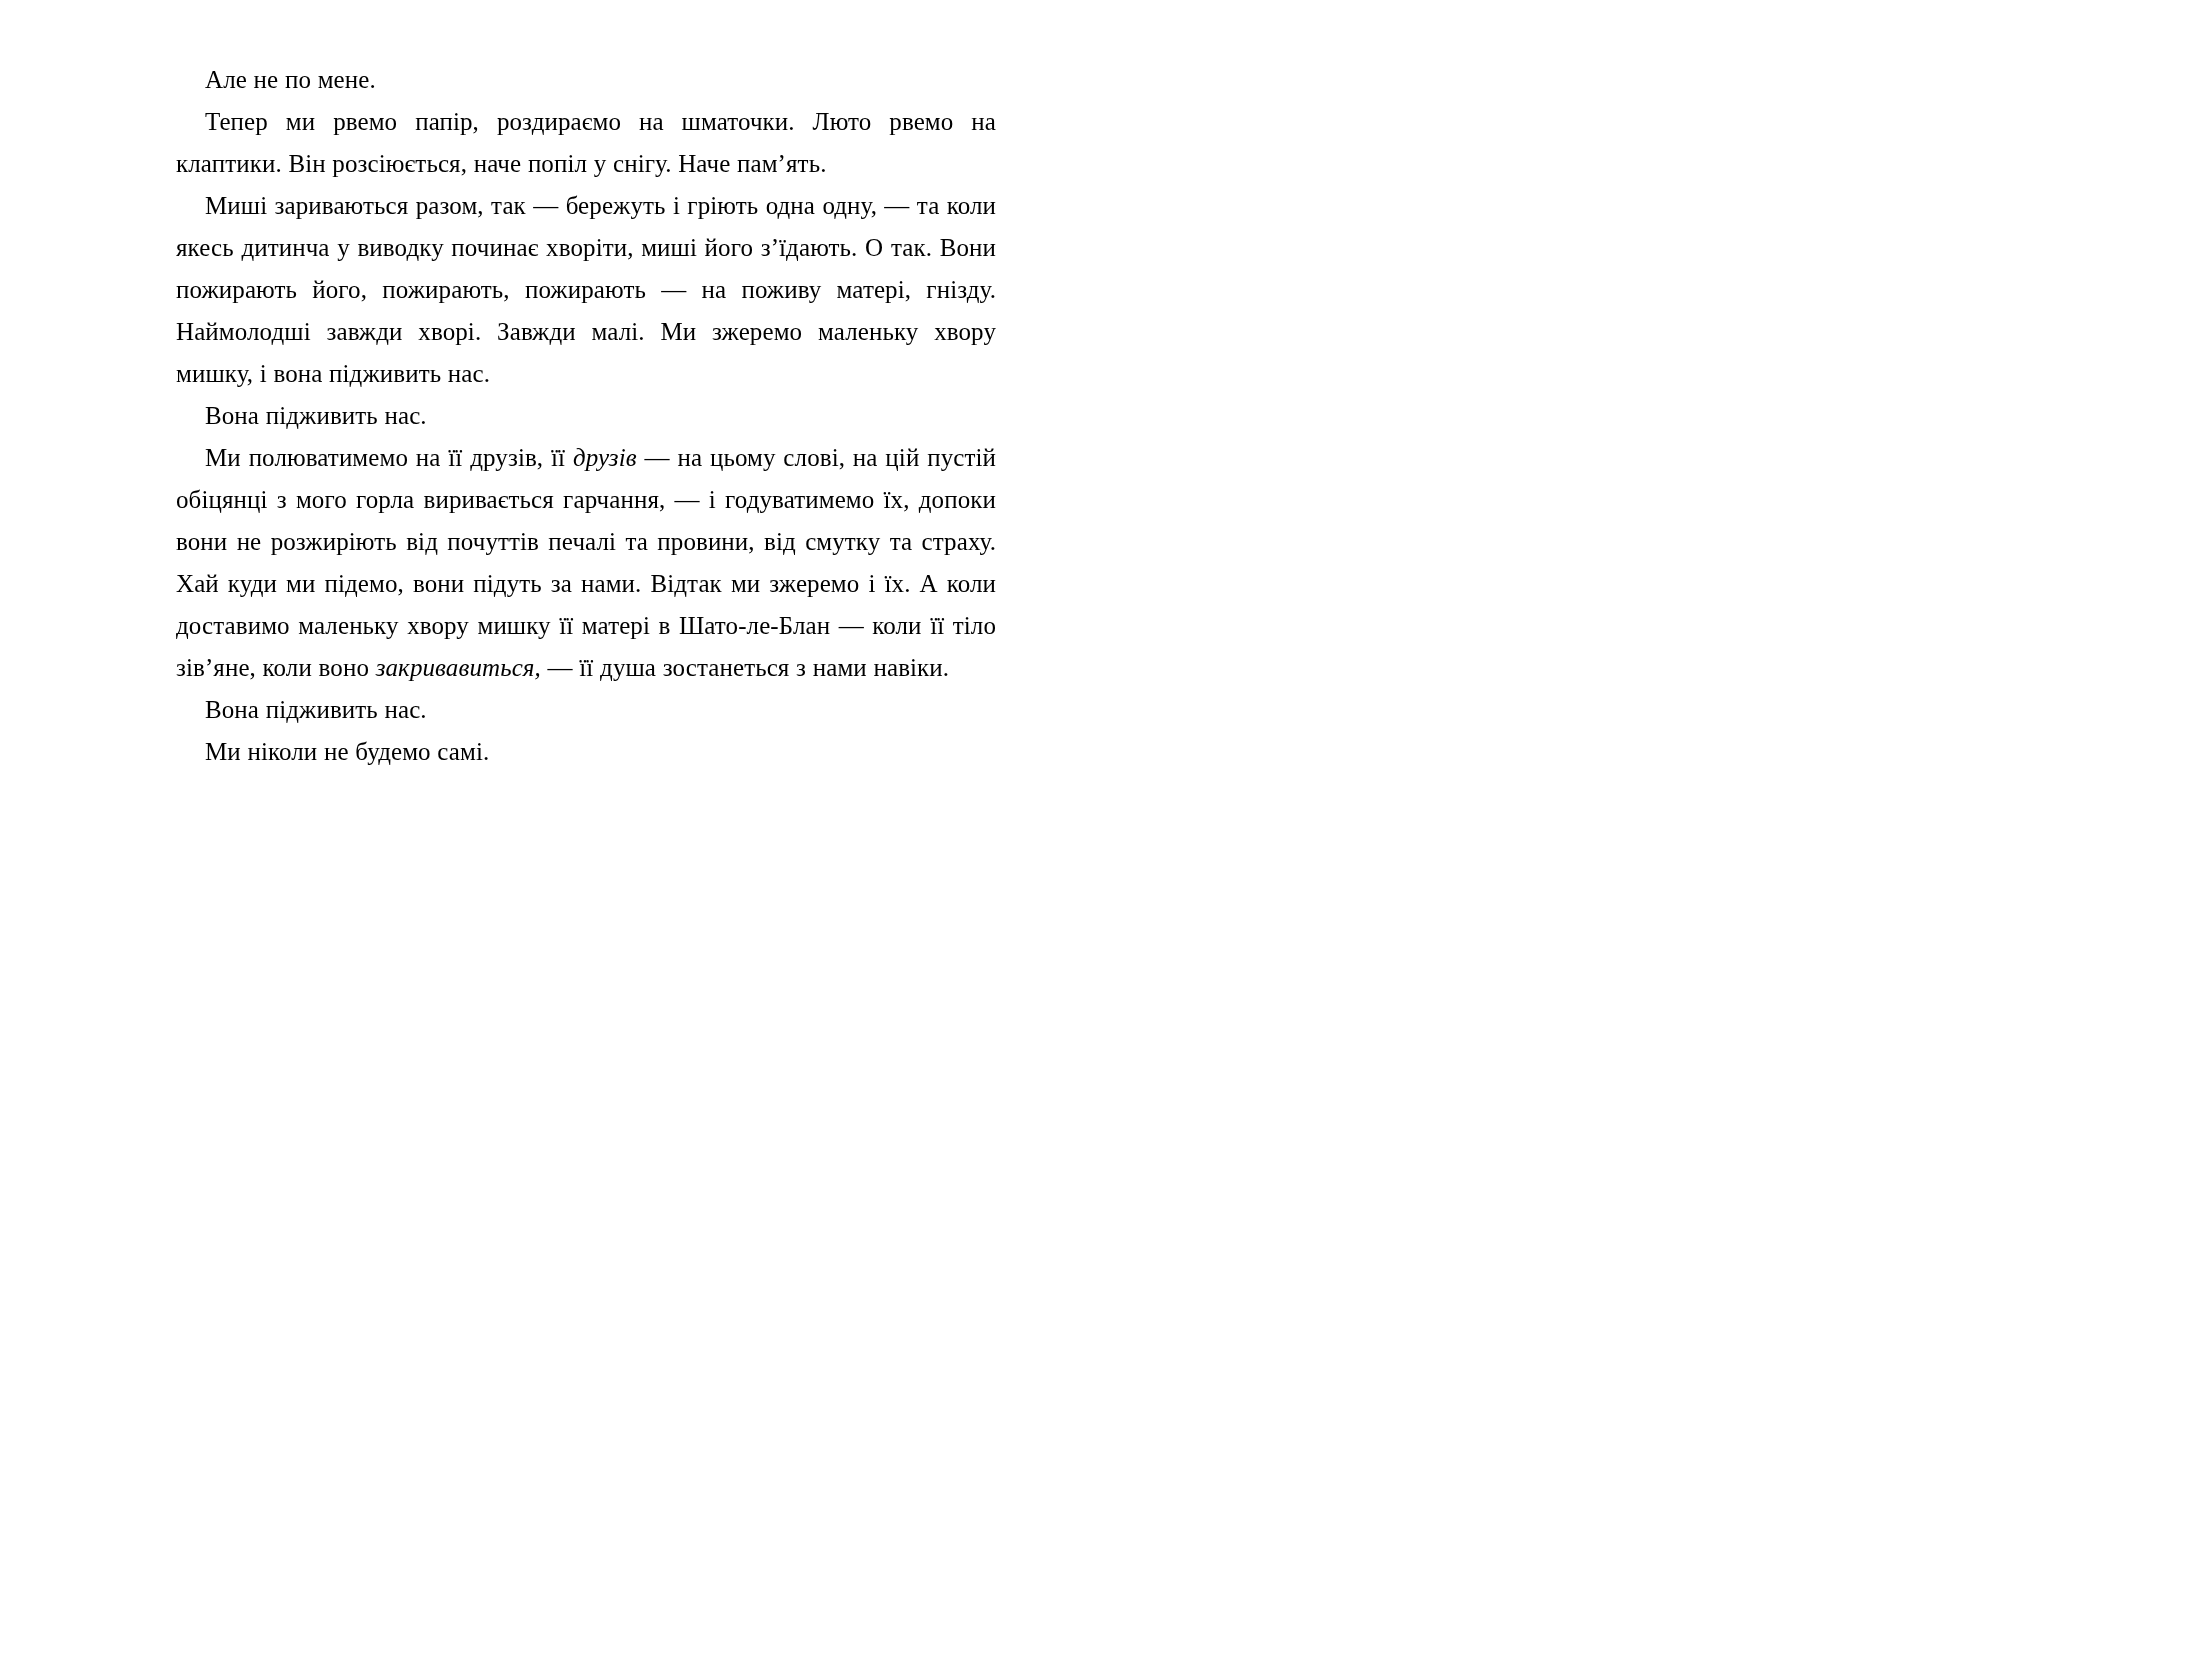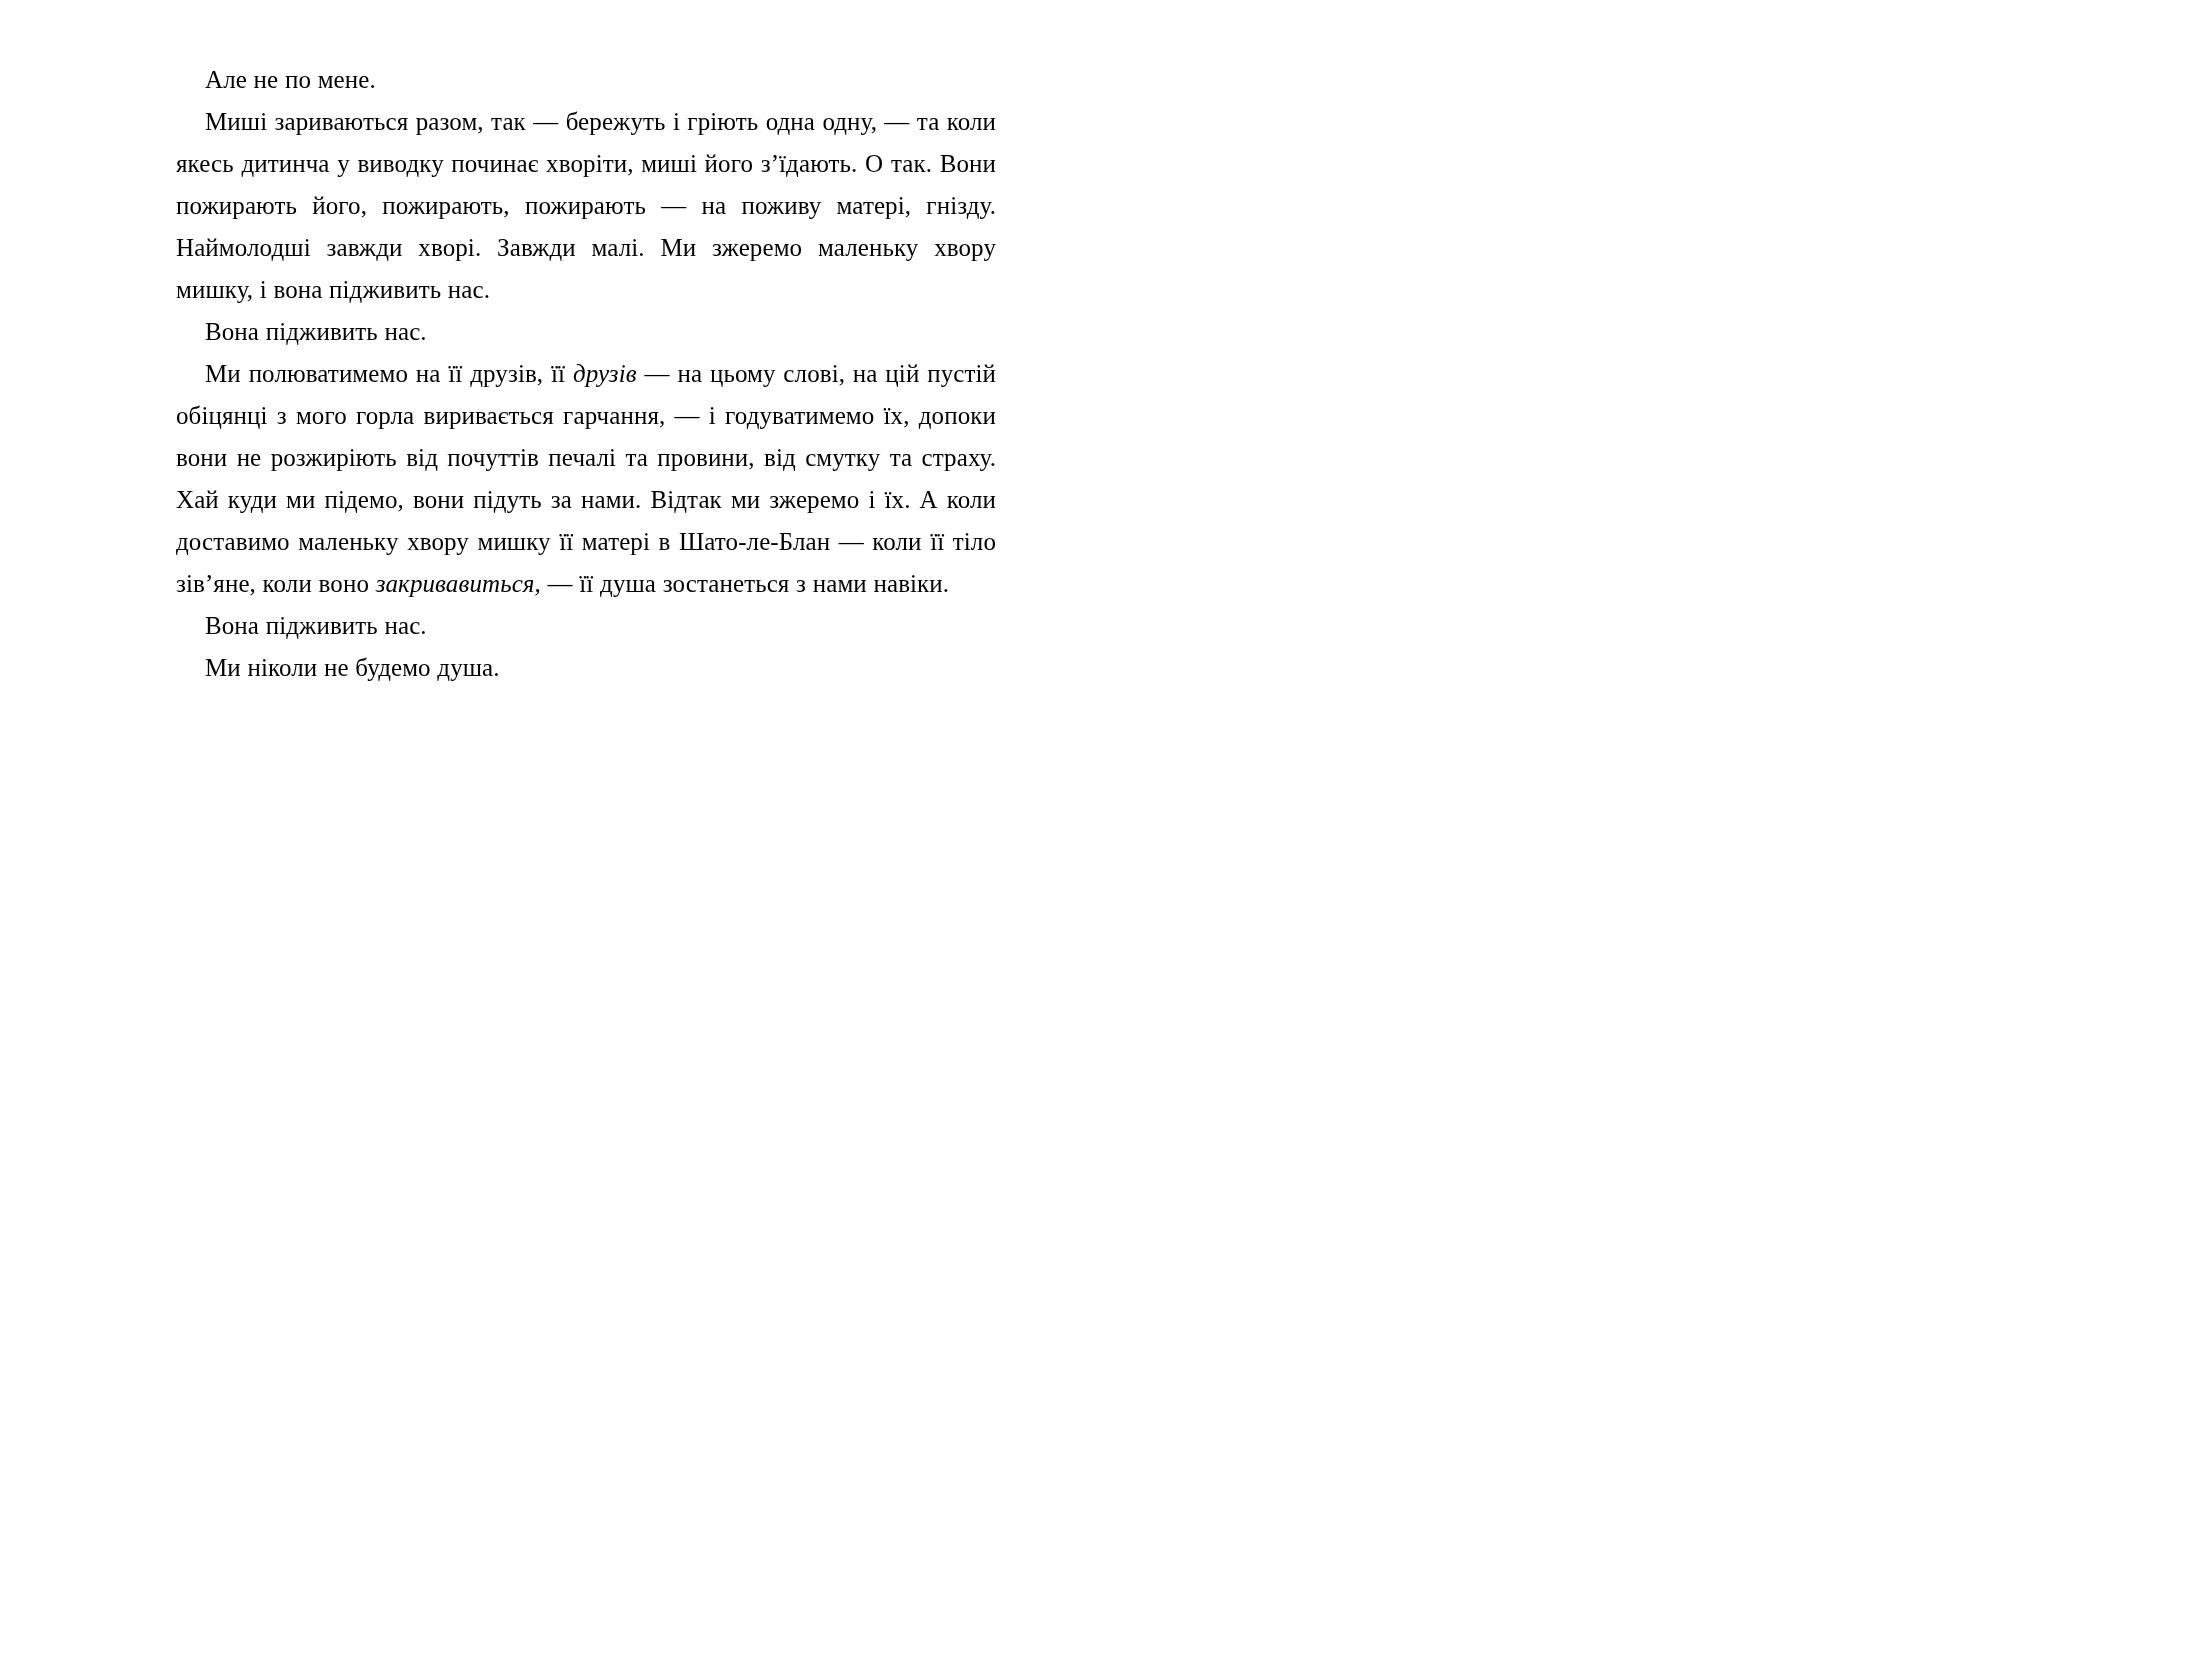--- a/index.html
+++ b/index.html
@@ -62,32 +62,33 @@
 <body>
 
 <div class="spread">
 
   <div class="page page-left">
     <div class="col col-left">
 
       <p>Але не по мене.</p>
 
 
+      <p>Тепер ми рвемо папір, роздираємо на шматочки. Люто рвемо на клаптики. Він розсіюється, наче попіл у снігу. Наче пам’ять.</p>
 
       <p>Миші зариваються разом, так — бережуть і гріють одна одну, — та коли якесь дитинча у виводку починає хворіти, миші його з’їдають. О так. Вони пожирають його, пожирають, пожирають — на поживу матері, гнізду. Наймолодші завжди хворі. Завжди малі. Ми зжеремо маленьку хвору мишку, і вона підживить нас.</p>
 
       <p>Вона підживить нас.</p>
 
       <p>
         <span>Ми полюватимемо на її друзів, її </span><em>друзів</em><span> — на цьому слові, на цій пустій обіцянці з мого горла виривається гарчання, — і годуватимемо їх, допоки вони не розжиріють від почуттів печалі та провини, від смутку та страху. Хай куди ми підемо, вони підуть за нами. Відтак ми зжеремо і їх. А коли доставимо маленьку хвору мишку її матері в Шато-ле-Блан — коли її тіло зів’яне, коли воно </span><em>закривавиться,</em><span> — її душа зостанеться з нами навіки.</span>
       </p>
 
       <p>Вона підживить нас.</p>
 
-      <p>Ми ніколи не будемо душа.</p>
+      <p>Ми ніколи не будемо самі.</p>
 
     </div>
   </div>
 
   <div class="page page-right">
 
     
 
     
 

